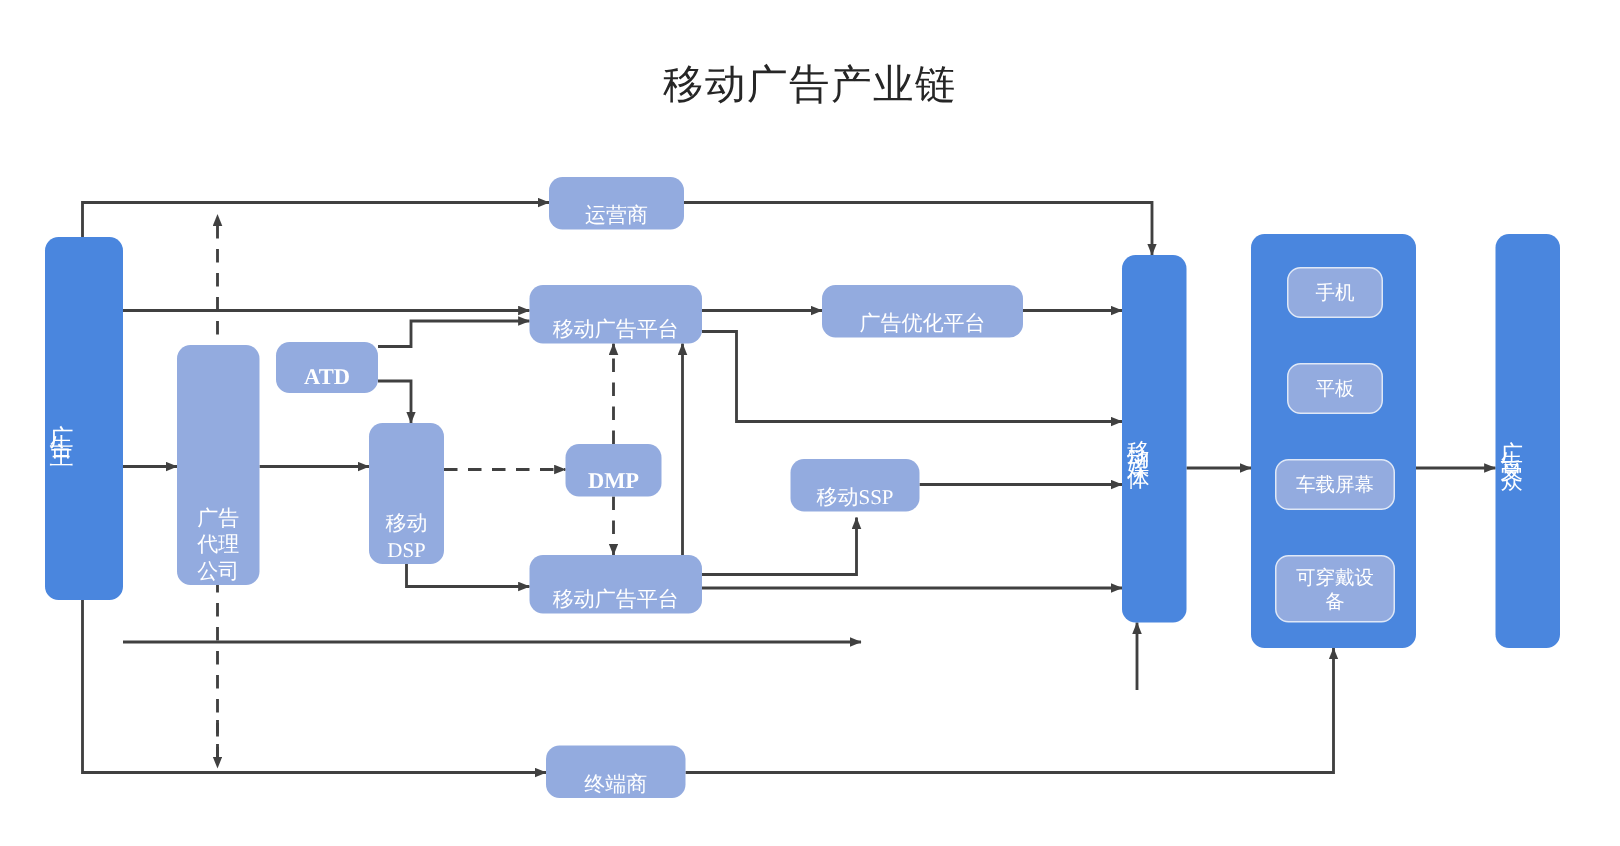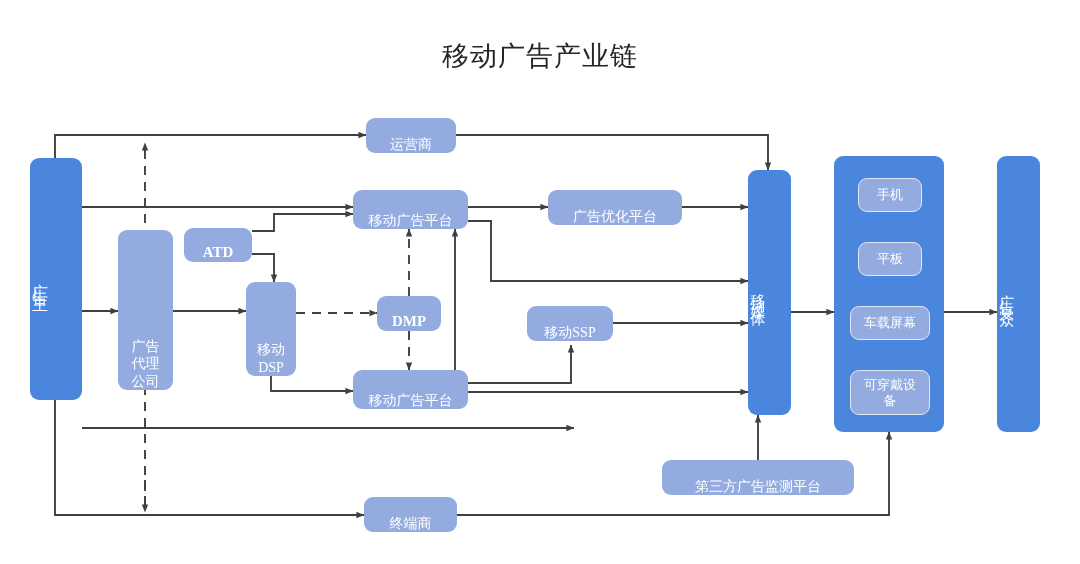--- a/index.html
+++ b/index.html
@@ -143,23 +143,20 @@
 
   <div class="node light" style="left:527px;top:306px;width:86px;height:35px;font-size:14px;">
     <span>移动SSP</span>
   </div>
 
   <div class="node light" style="left:353px;top:370px;width:115px;height:39px;font-size:14px;">
     <span>移动广告平台</span>
   </div>
 
 
-  <div class="node light" style="left:662px;top:460px;width:192px;height:35px;font-size:14px;">
-    <span>第三方广告监测平台</span>
-  </div>
 
   <div class="node light" style="left:364px;top:497px;width:93px;height:35px;font-size:14px;">
     <span>终端商</span>
   </div>
 
   <div class="node dark vert" style="left:748px;top:170px;width:43px;height:245px;font-size:15px;">
     <span>移动媒体</span>
   </div>
 
   <div class="node dark" style="left:834px;top:156px;width:110px;height:276px;"></div>

